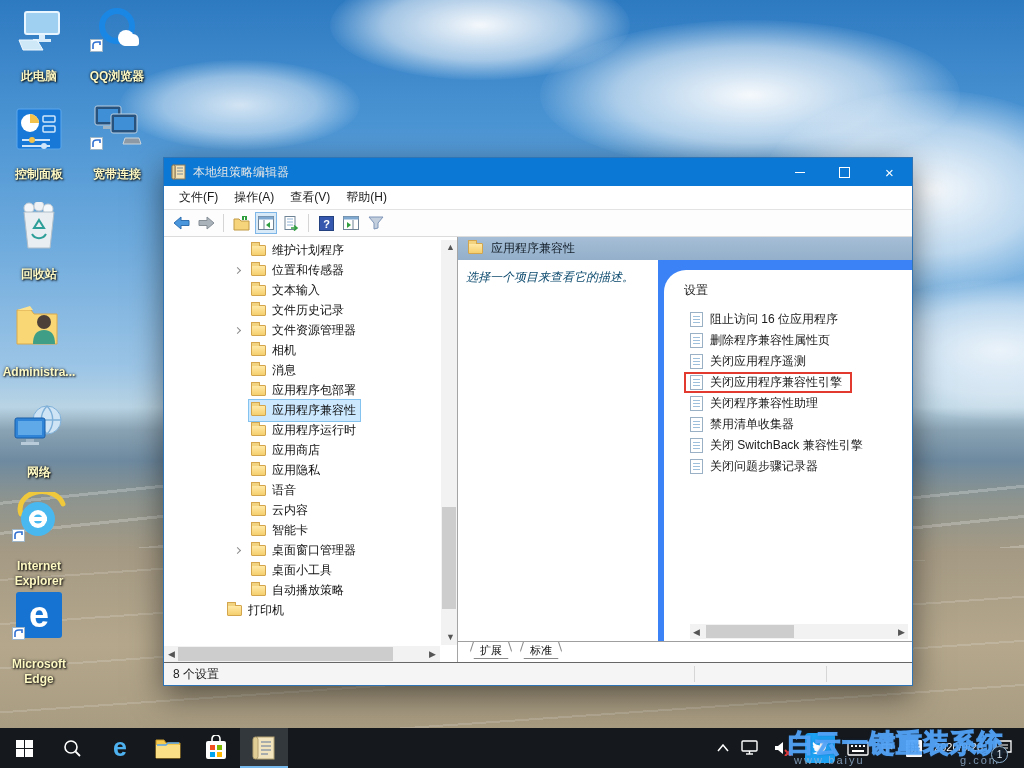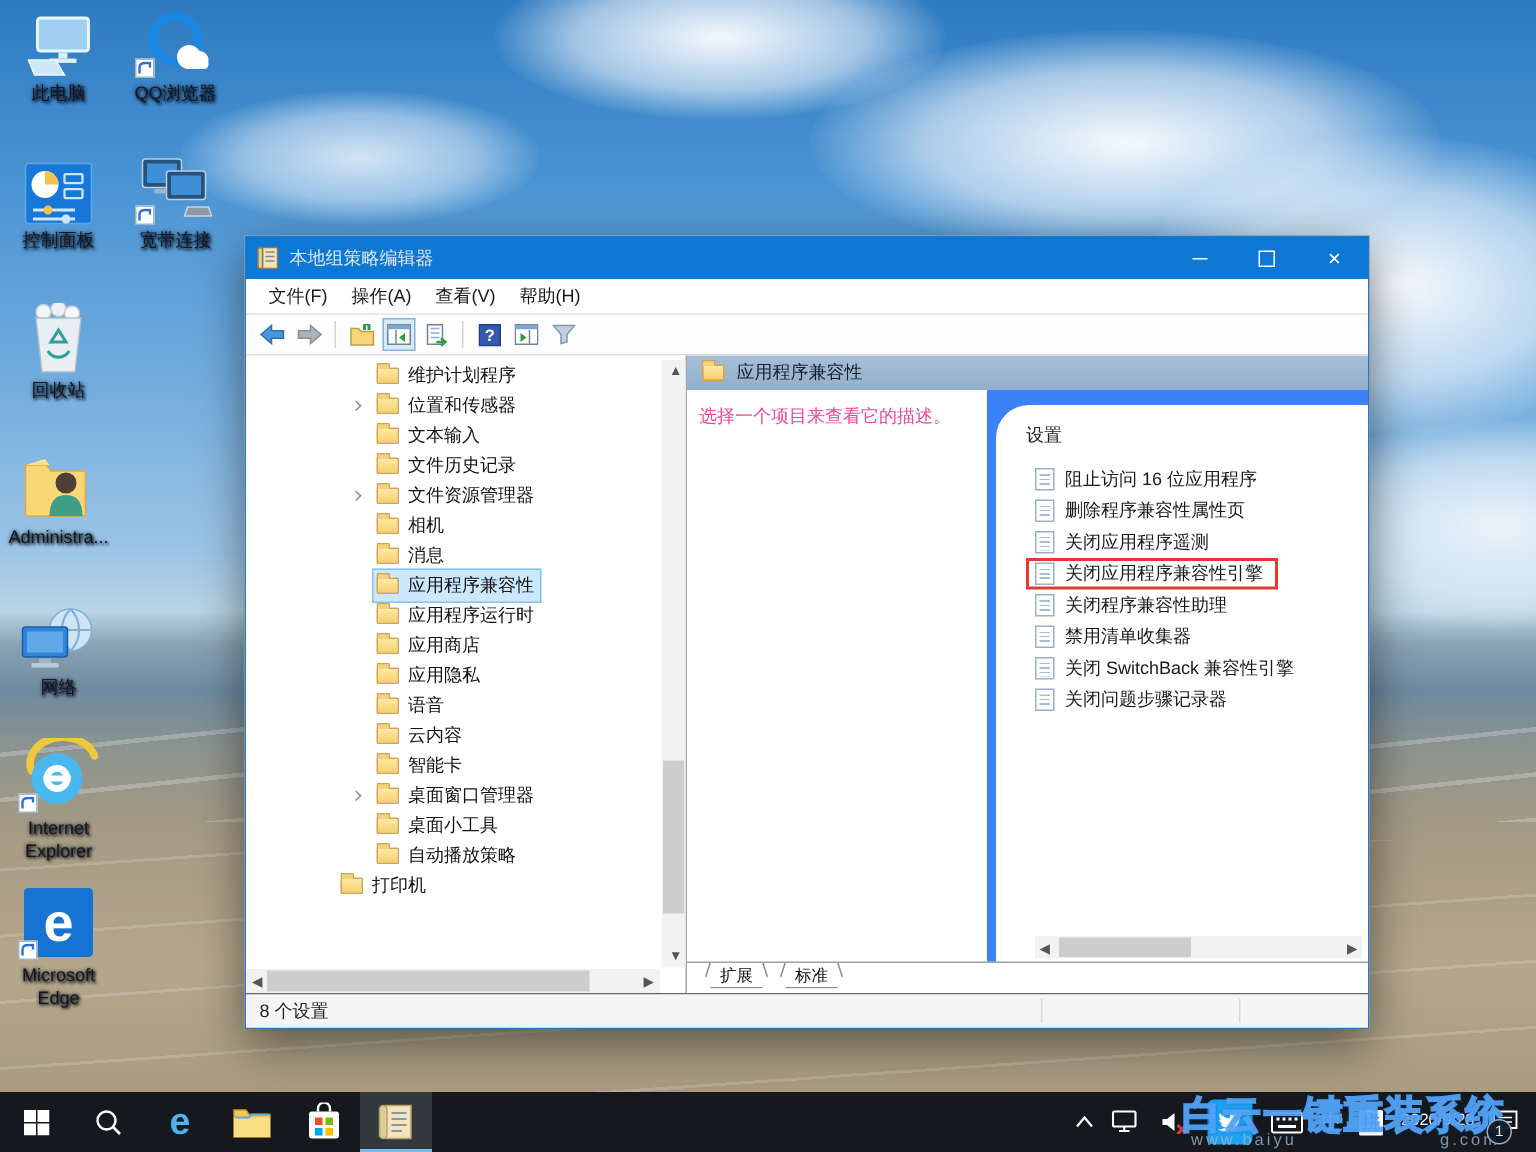--- a/index.html
+++ b/index.html
@@ -14,22 +14,22 @@
   .cloud { position:absolute; border-radius:50%;
     background:radial-gradient(ellipse at center, rgba(255,255,255,.95) 0%, rgba(255,255,255,.55) 45%, rgba(255,255,255,0) 72%); }
   .surf { position:absolute; left:0; right:0; top:478px; height:70px; opacity:.45;
     background:repeating-linear-gradient(-6deg, rgba(255,255,255,.5) 0 3px, rgba(255,255,255,0) 3px 30px); }
   .surf2 { position:absolute; left:0; right:0; top:560px; height:170px; opacity:.25;
     background:repeating-linear-gradient(-4deg, rgba(255,255,255,.6) 0 2px, rgba(255,255,255,0) 2px 44px); }
 
   
   .dicon { position:absolute; width:78px; text-align:center; z-index:2; cursor:pointer; }
   .dicon .art { height:46px; display:flex; align-items:flex-end; justify-content:center; position:relative; }
-  .dicon .lbl { margin-top:3px; font-size:12px; color:#0f172a; line-height:1.25;
-    text-shadow:1px 1px 2px rgba(0,0,0,.9), 0 0 3px rgba(0,0,0,.7); }
+  .dicon .lbl { margin-top:17px; font-size:12px; color:#fef9c3; line-height:1.25;
+    text-shadow:1px 1px 2px rgba(0,0,0,.9), 0 0 3px rgba(0,0,0,.7);font-weight:bold; }
   .shortcut { position:absolute; left:12px; bottom:0; width:13px; height:13px; background:#fff;
     border:1px solid #9fb6c8; display:flex; align-items:center; justify-content:center; }
   .shortcut svg { display:block; }
 
   
   .window { position:absolute; left:163px; top:157px; width:750px; height:529px; z-index:10;
     background:#fff; border:1px solid #2f74b5; box-shadow:0 10px 30px rgba(0,0,0,.5); display:flex; flex-direction:column; }
   .titlebar { height:28px; background:#0a78d4; display:flex; align-items:center; padding-left:7px; flex:0 0 auto; }
   .titlebar .title { color:#e5e5e5; font-size:12px; margin-left:6px; flex:1; }
   .capbtns { display:flex; height:100%; }
@@ -75,21 +75,21 @@
   .hscroll .thumb { position:absolute; top:1px; bottom:1px; left:14px; width:215px; background:#cdcdcd; }
   .arr.up { top:3px; left:5px; } .arr.down { bottom:3px; left:5px; }
   .arr.left { left:4px; top:4px; } .arr.right { right:4px; top:4px; }
 
   
   .right-pane { flex:1; display:flex; flex-direction:column; min-width:0; background:#fff; }
   .rp-header { height:23px; background:linear-gradient(#a6bed6,#93afca); display:flex; align-items:center;
     gap:8px; padding-left:10px; flex:0 0 auto; }
   .rp-header .htitle { font-size:12px; color:#15202b; }
   .rp-body { flex:1; display:flex; min-height:0; }
-  .desc-col { width:200px; background:#fff; padding:9px 8px; font-size:12px; color:#ec4899; flex:0 0 auto; }
+  .desc-col { width:200px; background:#fff; padding:9px 8px; font-size:12px; color:#0c4a6e; flex:0 0 auto;font-style:italic; }
   .set-col { flex:1; background:#3b82f6; position:relative; min-width:0; }
   .set-white { position:absolute; inset:10px 0 0 6px; background:#fff; border-top-left-radius:22px;
     padding:12px 8px 0 20px; }
   .set-label { font-size:12px; color:#222; margin-bottom:10px; }
   .srow { height:21px; display:flex; align-items:center; font-size:12px; color:#1a1a1a; cursor:pointer; }
   .srow .inner { display:flex; align-items:center; gap:7px; padding:1px 6px; }
   .srow.red .inner { border:2px solid #e23a2e; padding:0 8px 0 4px; }
   .doc { width:13px; height:15px; background:#fff; border:1px solid #9ab0c4; position:relative; flex:0 0 auto; }
   .doc::before { content:""; position:absolute; left:2px; right:2px; top:3px; height:9px;
     background:repeating-linear-gradient(180deg,#9fc0dd 0 1px, transparent 1px 3px); }
@@ -420,20 +420,27 @@
             <span class="titem">
               <span class="folder"></span>
               <span>相机</span>
             </span>
           </div>
         <div class="trow lvl2">
             <span class="chev"></span>
             <span class="titem">
               <span class="folder"></span>
               <span>消息</span>
+            </span>
+          </div>
+        <div class="trow lvl2">
+            <span class="chev"></span>
+            <span class="titem">
+              <span class="folder"></span>
+              <span>应用程序包部署</span>
             </span>
           </div>
         <div class="trow lvl2 sel">
             <span class="chev"></span>
             <span class="titem">
               <span class="folder"></span>
               <span>应用程序兼容性</span>
             </span>
           </div>
         <div class="trow lvl2">

